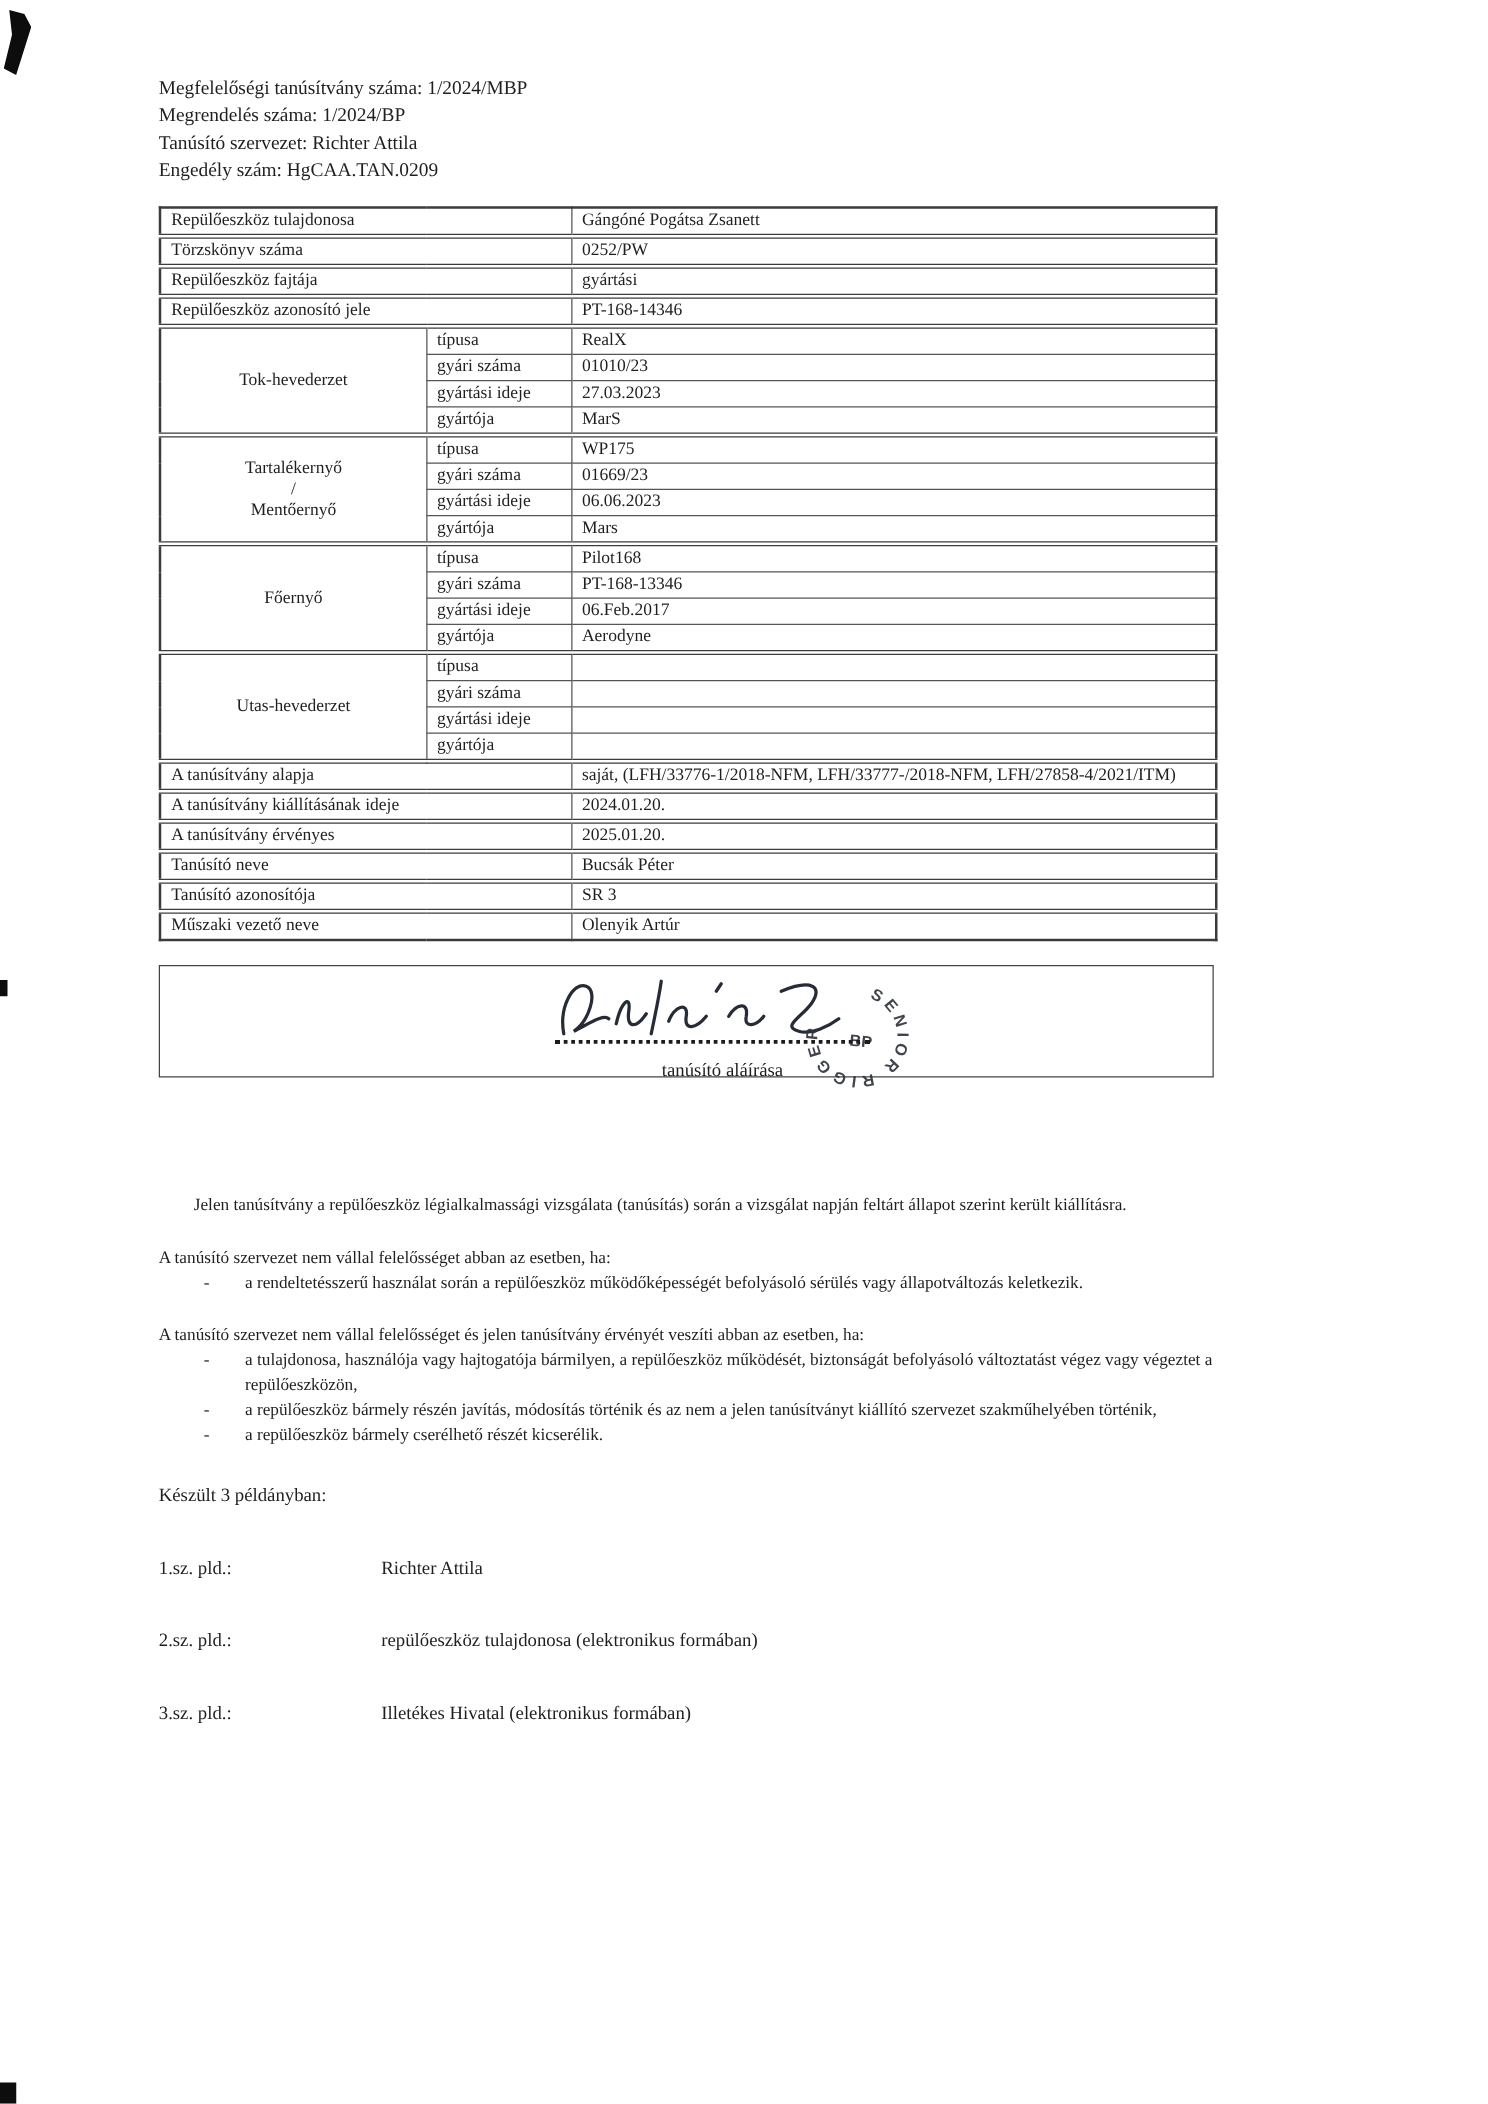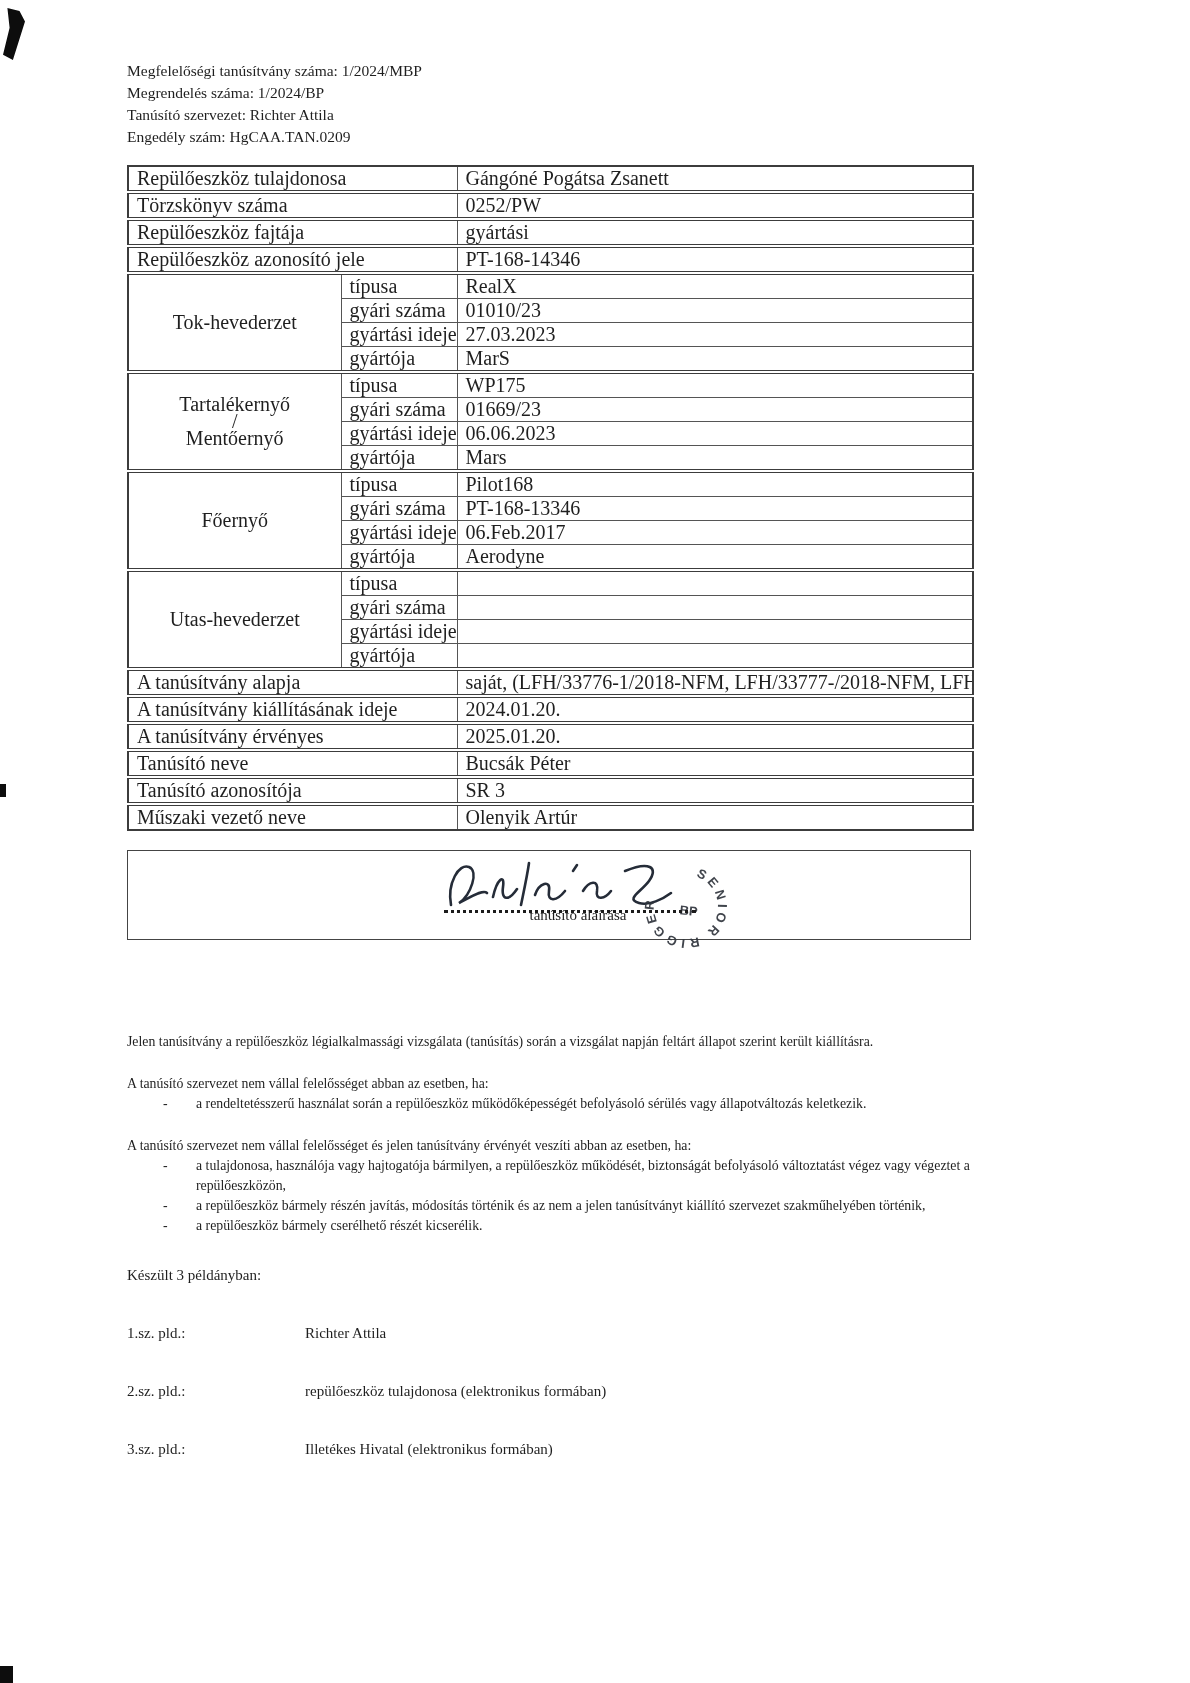--- a/index.html
+++ b/index.html
@@ -8,34 +8,34 @@
     background:#ffffff;color:#1f1f1f;
     font-family:"Liberation Serif","DejaVu Serif",serif;
   }
   .page{position:absolute;left:127px;top:0;width:940px;}
   
   .doc-meta{margin-top:60px;font-size:15.5px;line-height:22px;}
   
   .doc-title{margin-top:25px;width:845px;text-align:center;font-size:20px;font-weight:bold;letter-spacing:.4px;}
   
   table.cert{border-collapse:collapse;table-layout:fixed;width:845px;margin-top:17px;border:2px solid #3c3c3c;}
-  table.cert td{border:1px solid #555;height:20px;padding:0 8px;font-size:20px;vertical-align:middle;overflow:hidden;white-space:nowrap;}
+  table.cert td{border:1px solid #555;height:20px;padding:0 8px;font-size:14px;vertical-align:middle;overflow:hidden;white-space:nowrap;}
   table.cert tr.major>td{border-top:4px double #3c3c3c;}
   td.glabel{text-align:center;white-space:normal;line-height:17px;}
   td.val{padding-left:10px;}
   td.small{font-size:11.6px;}
   
   .sig-box{position:relative;width:842px;height:88px;margin-top:19px;border:1.5px solid #444;}
   .sig-scribble{position:absolute;left:315px;top:4px;}
   .sig-stamp{position:absolute;left:512px;top:10px;transform:rotate(14deg);opacity:.92;}
   .sig-dots{position:absolute;left:316px;top:59px;width:252px;border-bottom:3px dotted #1c1c1c;}
   .sig-caption{position:absolute;left:300px;top:63px;width:300px;text-align:center;font-size:15px;}
   
   .para{font-size:13.8px;line-height:20px;width:936px;}
-  .p-first{margin-top:92px;}
+  .p-first{margin-top:92px;margin-left:28px;}
   .block{margin-top:22px;}
   .bullet{display:flex;}
   .bullet .dash{width:33px;padding-left:36px;flex:none;}
   .bullet .dash::before{content:"-";}
   .bullet .text{flex:1;}
   
   .copies{margin-top:28px;font-size:15px;line-height:22px;}
   .copies-row{display:flex;margin-top:36px;}
   .copies-row .c-label{width:178px;flex:none;}
   
@@ -204,21 +204,21 @@
     <svg class="sig-stamp" width="92" height="92" viewBox="0 0 92 92">
       <defs>
         <path id="stampArc" d="M46,14 a32,32 0 1,1 -0.01,0"></path>
       </defs>
       <text font-size="13" font-weight="bold" letter-spacing="3.5" fill="#30353d" font-family="Liberation Sans, sans-serif">
         <textPath href="#stampArc" startOffset="2">SENIOR RIGGER</textPath>
       </text>
       <text x="40" y="54" font-size="13" font-weight="bold" fill="#30353d" font-family="Liberation Sans, sans-serif" transform="rotate(-8 46 46)">BP</text>
     </svg>
     <div class="sig-dots"></div>
-    <div class="sig-caption" style="top:56px">tanúsító aláírása</div>
+    <div class="sig-caption" style="top:76px">tanúsító aláírása</div>
   </div>
 
   <div class="para p-first">Jelen tanúsítvány a repülőeszköz légialkalmassági vizsgálata (tanúsítás) során a vizsgálat napján feltárt állapot szerint került kiállításra.</div>
 
   <div class="para block">
     <div>A tanúsító szervezet nem vállal felelősséget abban az esetben, ha:</div>
     <div class="bullet">
       <span class="dash"></span>
       <span class="text">a rendeltetésszerű használat során a repülőeszköz működőképességét befolyásoló sérülés vagy állapotváltozás keletkezik.</span>
     </div>

